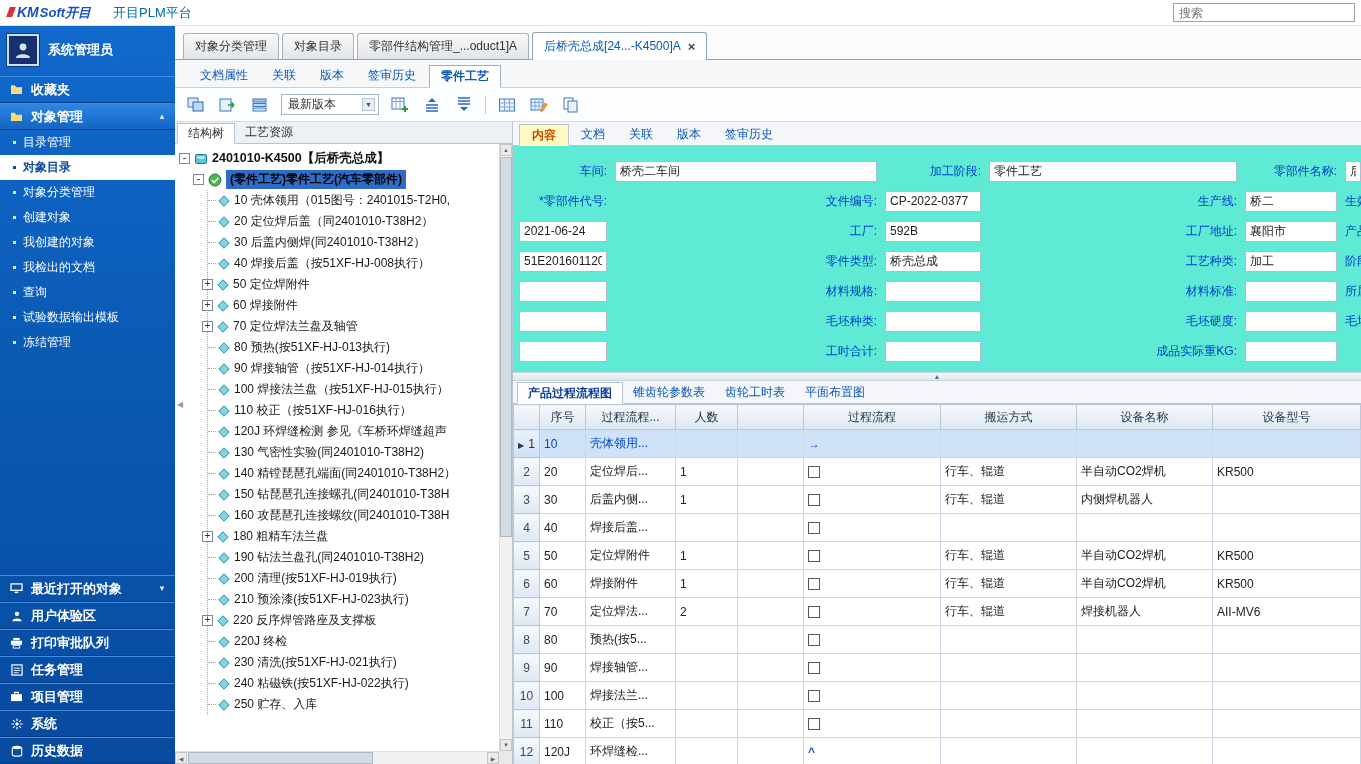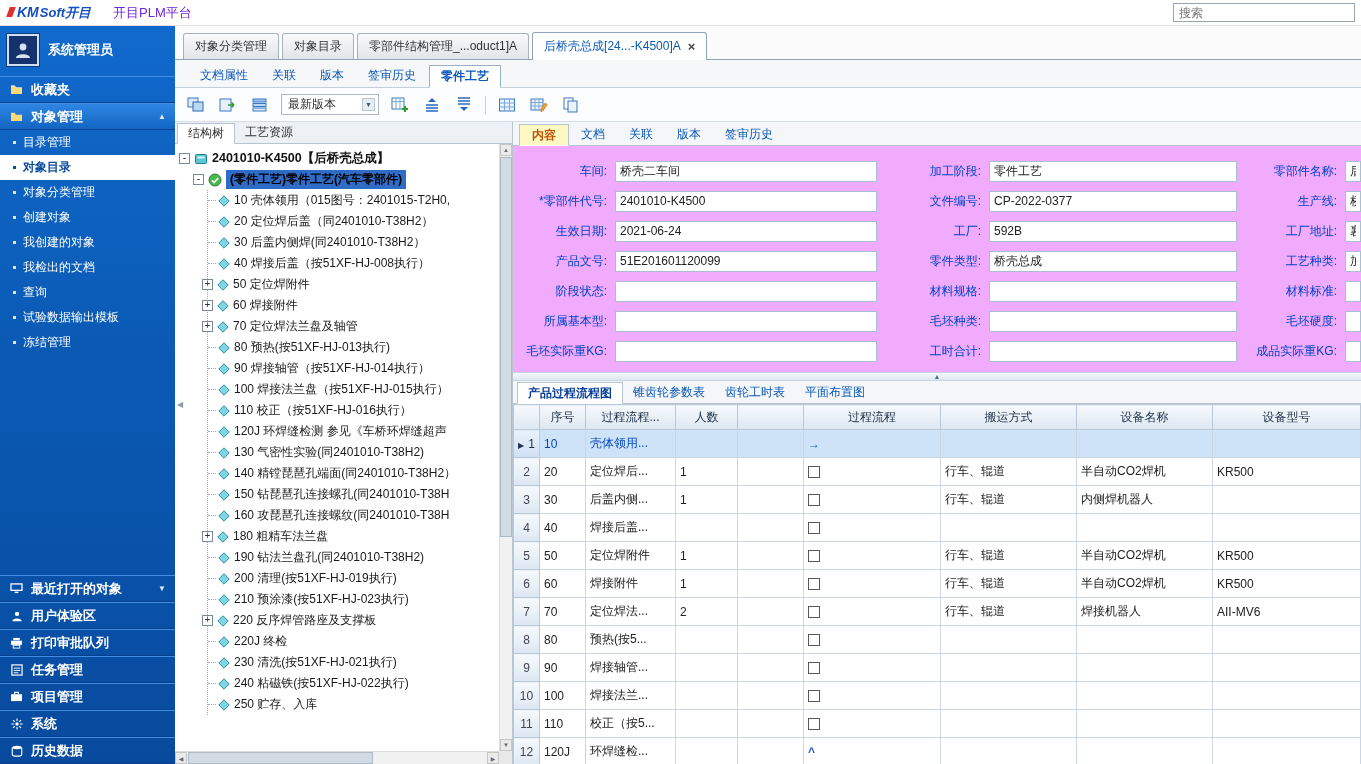--- a/index.html
+++ b/index.html
@@ -5,21 +5,21 @@
   * {margin:0;padding:0;box-sizing:border-box;}
   html,body {width:1361px;height:764px;overflow:hidden;background:#fff;
     font-family:"Liberation Sans","DejaVu Sans",sans-serif;font-size:12px;color:#222;}
 
   
   .topbar {height:26px;display:flex;align-items:center;padding:0 6px;background:#fff;border-bottom:1px solid #e2e2e2;}
   .logo {display:flex;align-items:baseline;gap:1px;margin-left:2px;}
   .logo-km {font-style:italic;font-weight:bold;font-size:14px;color:#1550c0;}
   .logo-mark {width:6px;height:10px;background:#e03030;transform:skewX(-20deg);margin:0 2px 0 0;}
   .logo-soft {font-style:italic;font-weight:bold;font-size:13px;color:#1550c0;}
-  .app-title {margin-left:22px;font-size:13px;color:#6d28d9;}
+  .app-title {margin-left:22px;font-size:13px;color:#0369a1;}
   .search-box {margin-left:auto;width:182px;height:19px;border:1px solid #9aa4ae;padding:0 5px;font-size:12px;color:#444;outline:none;}
 
   
   .layout {display:flex;height:738px;position:relative;}
   .collapse-handle {position:absolute;left:175px;top:352px;width:10px;height:52px;display:flex;align-items:center;justify-content:center;color:#8a9ab0;font-size:8px;z-index:6;}
 
   
   .sidebar {width:175px;background:linear-gradient(180deg,#1169cc 0%,#0a5ab4 45%,#084a9e 100%);color:#fff;display:flex;flex-direction:column;flex:none;}
   .user-row {display:flex;align-items:center;gap:9px;padding:8px 7px 10px;}
   .avatar {width:32px;height:32px;background:#15316e;border:2px solid #cfe0f4;outline:1px solid #0a3c80;display:flex;align-items:center;justify-content:center;flex:none;}
@@ -85,21 +85,21 @@
   .hthumb {position:absolute;left:13px;top:0;width:185px;height:12px;background:#d2dae4;border:1px solid #aeb9c6;}
   .vscroll .scroll-btn.up {position:absolute;top:0;left:0;}
   .vscroll .scroll-btn.down {position:absolute;bottom:0;left:0;}
 
   
   .detail-panel {flex:1;display:flex;flex-direction:column;min-width:0;}
   .detail-tabs {height:24px;display:flex;align-items:flex-end;background:#f4f6f9;border-bottom:1px solid #b7c3cf;padding-left:6px;}
   .detail-tabs .tab {height:22px;display:flex;align-items:center;padding:0 12px;color:#0a58b8;white-space:nowrap;}
   .detail-tabs .tab.active {color:#c05200;font-weight:bold;background:#fef9c3;border:1px solid #b7c3cf;border-bottom:1px solid #fff;margin-bottom:-1px;}
 
-  .form-area {height:226px;flex:none;overflow:hidden;background:#f0abfc;padding:10px 0 0 6px;}
+  .form-area {height:226px;flex:none;overflow:hidden;background:#5eead4;padding:10px 0 0 6px;}
   .form-grid {display:grid;grid-template-columns:88px 262px 96px 248px 92px minmax(0,40px);
     column-gap:8px;grid-auto-rows:30px;align-items:center;}
   .f-label {text-align:right;color:#0040c8;white-space:nowrap;overflow:hidden;}
   .f-input {width:100%;height:21px;border:1px solid #abbdd3;padding:0 4px;font-size:12px;color:#222;outline:none;background:#fff;
     font-family:"Liberation Sans","DejaVu Sans",sans-serif;}
 
   .h-splitter {height:9px;flex:none;background:linear-gradient(#f4f7fa,#dde6ef);border-top:1px solid #c8d4e0;border-bottom:1px solid #c8d4e0;
     display:flex;align-items:center;justify-content:center;color:#56708c;font-size:7px;}
 
   .process-tabs {height:23px;display:flex;align-items:flex-end;background:#f4f6f9;border-bottom:1px solid #b7c3cf;padding-left:4px;}
@@ -616,21 +616,20 @@
           </div>
         <div class="form-area">
           <div class="form-grid">
               <div class="f-label">车间:</div>
               <input class="f-input" value="桥壳二车间" style="">
               <div class="f-label">加工阶段:</div>
               <input class="f-input" value="零件工艺" style="">
               <div class="f-label">零部件名称:</div>
               <input class="f-input" value="后桥壳" style="">
               <div class="f-label">*零部件代号:</div>
-              <input class="f-input" value="2401010-K4500" style="">
               <div class="f-label">文件编号:</div>
               <input class="f-input" value="CP-2022-0377" style="">
               <div class="f-label">生产线:</div>
               <input class="f-input" value="桥二" style="">
               <div class="f-label">生效日期:</div>
               <input class="f-input" value="2021-06-24" style="">
               <div class="f-label">工厂:</div>
               <input class="f-input" value="592B" style="">
               <div class="f-label">工厂地址:</div>
               <input class="f-input" value="襄阳市" style="">

